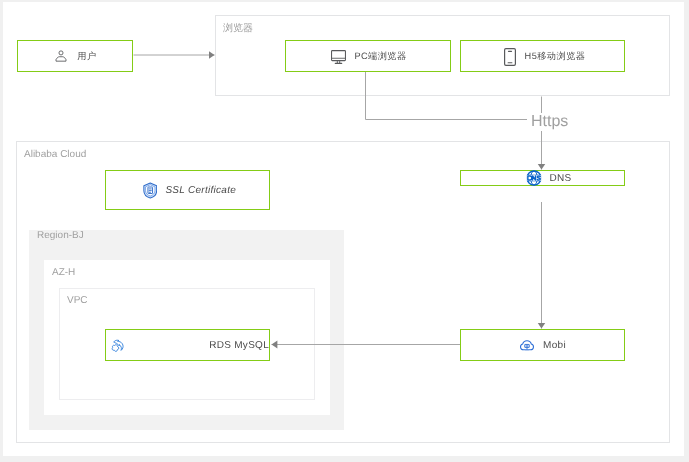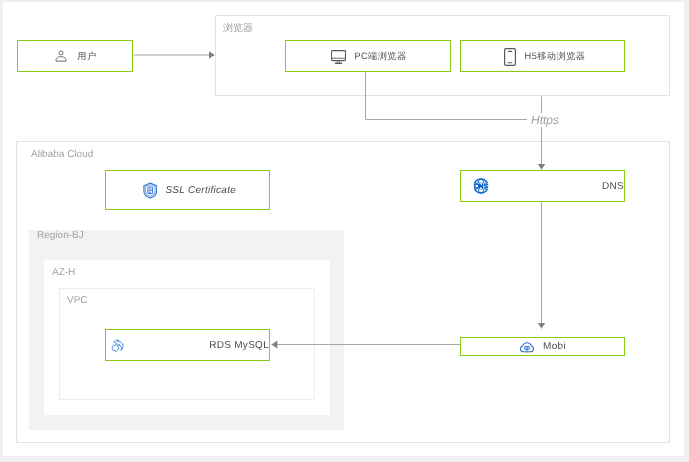--- a/index.html
+++ b/index.html
@@ -16,22 +16,22 @@
         display:flex;align-items:center;justify-content:center;}
   
   .node .lbl{font-size:10px;color:#4a4a4a;margin-left:8px;
              letter-spacing:.28px;white-space:nowrap;}
   .node .lbl.cjk{font-size:9.2px;letter-spacing:.45px;}
   
   .glbl{position:absolute;font-size:10px;color:#a0a0a0;white-space:nowrap;z-index:9;}
   
   .ic{display:inline-flex;align-items:center;justify-content:center;line-height:0;}
   
-  .elbl{position:absolute;font-size:12px;color:#a0a0a0;background:#ffffff;
-        padding:0 3px;white-space:nowrap;z-index:9;font-style:italic;}
+  .elbl{position:absolute;font-size:16px;color:#a0a0a0;background:#ffffff;
+        padding:0 3px;white-space:nowrap;z-index:9;}
   
   #wires{position:absolute;left:-3px;top:-2px;z-index:5;pointer-events:none;}
 
 </style>
 </head>
 <body>
 
 <div id="canvas">
 
   <svg id="wires" width="689" height="462">
@@ -49,21 +49,21 @@
 
     <path d="M541.5,202 L541.5,328.5" stroke="#a6a6a6" stroke-width="1" fill="none" marker-end="url(#ah)"></path>
 
     <path d="M460,344.5 L271.5,344.5" stroke="#a6a6a6" stroke-width="1" fill="none" marker-end="url(#ah)"></path>
   </svg>
 
   <div class="box grp" style="left:212px;top:13px;width:455px;height:81px;"></div>
   <div class="glbl" style="left:220px;top:19px;">浏览器</div>
 
   <div class="box grp" style="left:13px;top:139px;width:654px;height:302px;"></div>
-  <div class="glbl" style="left:28px;top:147px;">Alibaba Cloud</div>
+  <div class="glbl" style="left:21px;top:147px;">Alibaba Cloud</div>
 
   <div class="box" style="left:26px;top:228px;width:315px;height:200px;background:#f2f2f2;"></div>
   <div class="glbl" style="left:34px;top:228px;">Region-BJ</div>
 
   <div class="box" style="left:41px;top:258px;width:286px;height:155px;background:#ffffff;"></div>
   <div class="glbl" style="left:49px;top:265px;">AZ-H</div>
 
   <div class="box grp" style="left:56px;top:286px;width:256px;height:112px;border-color:#ededef;"></div>
   <div class="glbl" style="left:64px;top:293px;">VPC</div>
 
@@ -105,36 +105,36 @@
       <svg width="14.5" height="17" viewBox="0 0 34 38">
         <path d="M17 1.4 2 7.9v11.8C2 27.7 8.1 34.1 17 36.6 25.9 34.1 32 27.7 32 19.7V7.9z" fill="#cfe0f8" stroke="#2f6cc9" stroke-width="2.4" stroke-linejoin="round"></path>
         <path d="M17 5.6 6 10.4v8.9c0 6 4.5 10.7 11 12.5 6.5-1.8 11-6.5 11-12.5v-8.9z" fill="#ffffff" stroke="#4f8ae4" stroke-width="1.6" stroke-linejoin="round"></path>
         <rect x="11.6" y="10.8" width="10.8" height="15.2" rx="1" fill="#ffffff" stroke="#2f6cc9" stroke-width="2.2"></rect>
         <path d="M14.5 15.3h5M14.5 19.3h5M14.5 23.2h3" stroke="#2f6cc9" stroke-width="2.1" stroke-linecap="round"></path>
       </svg>
     </span>
     <span class="lbl">SSL Certificate</span>
   </div>
 
-  <div class="box node" style="left:457px;top:168px;width:165px;height:32px;padding-left:12px;justify-content:space-between;">
+  <div class="box node" style="left:457px;top:168px;width:165px;height:16px;padding-left:12px;">
     <span class="ic">
       <svg width="16" height="16" viewBox="0 0 40 40">
         <circle cx="20" cy="20" r="17.6" fill="none" stroke="#0a63c9" stroke-width="3.4"></circle>
         <ellipse cx="20" cy="20" rx="8.2" ry="17.6" fill="none" stroke="#0a63c9" stroke-width="2.4"></ellipse>
         <path d="M3.6 13h32.8M3.6 27h32.8" stroke="#0a63c9" stroke-width="2.4"></path>
         <rect x="0.6" y="13.2" width="38.8" height="13.6" fill="#ffffff"></rect>
         <path d="M4.6 15h5a5 5 0 0 1 0 10h-5z" fill="none" stroke="#0a63c9" stroke-width="3.6" stroke-linejoin="round"></path>
         <path d="M16.4 25V15l7.4 10V15" fill="none" stroke="#0a63c9" stroke-width="3.6" stroke-linejoin="round" stroke-linecap="round"></path>
         <path d="M35.8 16a6.8 6.8 0 0 0-3.9-1c-2.4 0-3.7 1.2-3.7 2.6 0 3.5 7.7 1.4 7.7 4.9 0 1.5-1.4 2.7-3.9 2.7a7.2 7.2 0 0 1-3.9-1.2" fill="none" stroke="#0a63c9" stroke-width="3.6" stroke-linecap="round"></path>
       </svg>
     </span>
     <span class="lbl">DNS</span>
   </div>
 
-  <div class="box node" style="left:457px;top:327px;width:165px;height:19px;margin-top:8px;">
+  <div class="box node" style="left:457px;top:327px;width:165px;height:32px;">
     <span class="ic">
       <svg width="16" height="16" viewBox="0 0 40 40">
         <path d="M15.6 32.1h-4.4a7.4 7.4 0 0 1-2.1-14.5 11.3 11.3 0 0 1 21.8 0 7.4 7.4 0 0 1-2.1 14.5h-4.4" fill="none" stroke="#2f6fd6" stroke-width="2.6" stroke-linecap="round"></path>
         <rect x="14.3" y="18.6" width="11.4" height="7.4" rx="0.6" fill="none" stroke="#2f6fd6" stroke-width="2.2"></rect>
         <path d="M18.1 18.6v7.4M21.9 18.6v7.4" stroke="#2f6fd6" stroke-width="2"></path>
         <path d="M20 26v6.1" stroke="#2f6fd6" stroke-width="2.2" stroke-linecap="round"></path>
         <path d="M16.5 32.1h7" stroke="#2f6fd6" stroke-width="2.2" stroke-linecap="round"></path>
       </svg>
     </span>
     <span class="lbl">Mobi</span>

